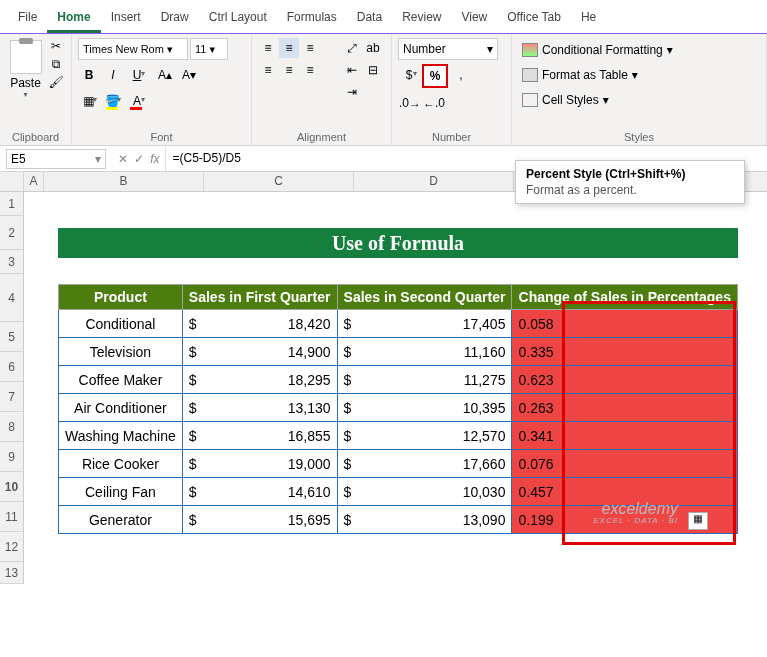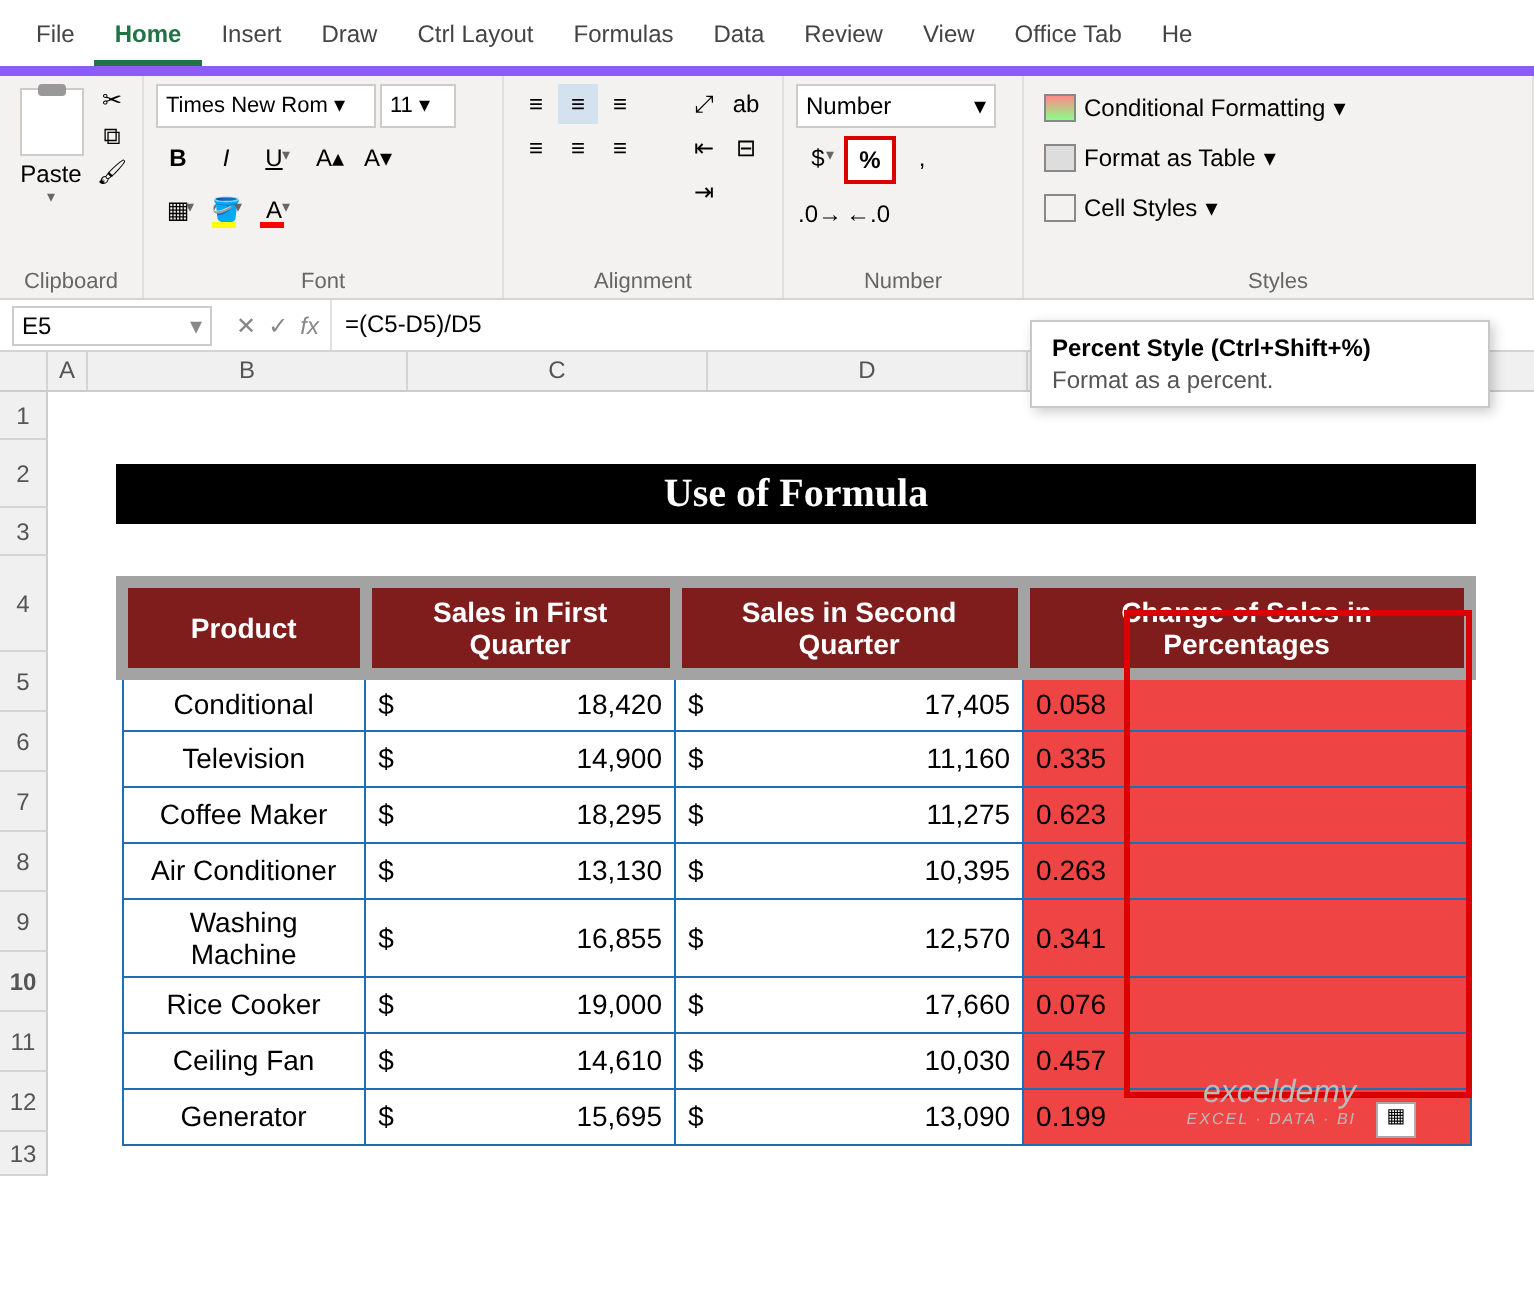--- a/index.html
+++ b/index.html
@@ -1,19 +1,19 @@
 <!DOCTYPE html>
 <html><head>
 <meta charset="utf-8">
 <style>
 * { box-sizing: border-box; margin: 0; padding: 0; font-family: "Segoe UI", Arial, sans-serif; }
 body { width: 767px; height: 657px; background: #fff; overflow: hidden; font-size: 12px; position: relative; }
 
 
-.tabs { display: flex; padding: 4px 8px 0; border-bottom: 5px solid #8b5cf6; background: #fff; }
+.tabs { display: flex; padding: 4px 8px 0; border-bottom: 1px solid #8b5cf6; background: #fff; }
 .tab { padding: 6px 10px; cursor: pointer; color: #444; }
 .tab.active { color: #217346; font-weight: 600; border-bottom: 3px solid #217346; }
 
 
 .ribbon { display: flex; background: #f3f2f1; border-bottom: 1px solid #d4d4d4; height: 112px; }
 .group { border-right: 1px solid #e0e0e0; padding: 4px 6px 2px; display: flex; flex-direction: column; justify-content: space-between; }
 .group-label { text-align: center; color: #666; font-size: 11px; padding-top: 2px; }
 .group-body { flex: 1; display: flex; align-items: flex-start; }
 
 
@@ -63,23 +63,23 @@
 .sheet { position:relative; }
 .col-headers { display:flex; background:#f0f0f0; border-bottom:1px solid #ccc; height:20px; }
 .colh { border-right:1px solid #d4d4d4; text-align:center; color:#555; line-height:19px; }
 .row-area { display:flex; }
 .row-headers { background:#f0f0f0; }
 .rowh { border-bottom:1px solid #d4d4d4; border-right:1px solid #ccc; text-align:center; color:#555; width:24px; }
 .cells { position:relative; flex:1; }
 
 
 .data-wrap { position:absolute; left:34px; top:36px; width:680px; }
-.title-bar { background:#000000; color:#fff; text-align:center; font-family:"Times New Roman", serif; font-weight:bold; font-size:20px; height:30px; line-height:30px; }
+.title-bar { background:#15803d; color:#fff; text-align:center; font-family:"Times New Roman", serif; font-weight:bold; font-size:20px; height:30px; line-height:30px; }
 .tbl { border-collapse:collapse; width:100%; margin-top:26px; font-family:"Times New Roman", serif; }
-.tbl th { background:#7f1d1d; color:#fff; font-weight:bold; border:6px solid #a3a3a3; padding:4px 6px; font-size:14px; }
+.tbl th { background:#4d7c0f; color:#fff; font-weight:bold; border:1px solid #a3a3a3; padding:4px 6px; font-size:14px; }
 .tbl td { border:1px solid #1f6db5; padding:3px 6px; font-size:14px; background:#fff; height:28px; }
 .tbl td.prod { text-align:center; }
 .tbl td.money { position:relative; text-align:right; padding-left:22px; }
 .tbl td.money .cur { position:absolute; left:6px; }
 .tbl td.pct { text-align:left; background:#ef4444; }
 .sel-box { position:absolute; border:3px solid #d00; pointer-events:none; }
 
 .watermark { position:absolute; right:60px; bottom:8px; color:#bbb; font-style:italic; font-size:12px; text-align:right; line-height:1.1; }
 .paste-opts { position:absolute; right:30px; bottom:4px; width:20px; height:18px; border:1px solid #aaa; background:#fff; font-size:10px; text-align:center; }
 </style>

